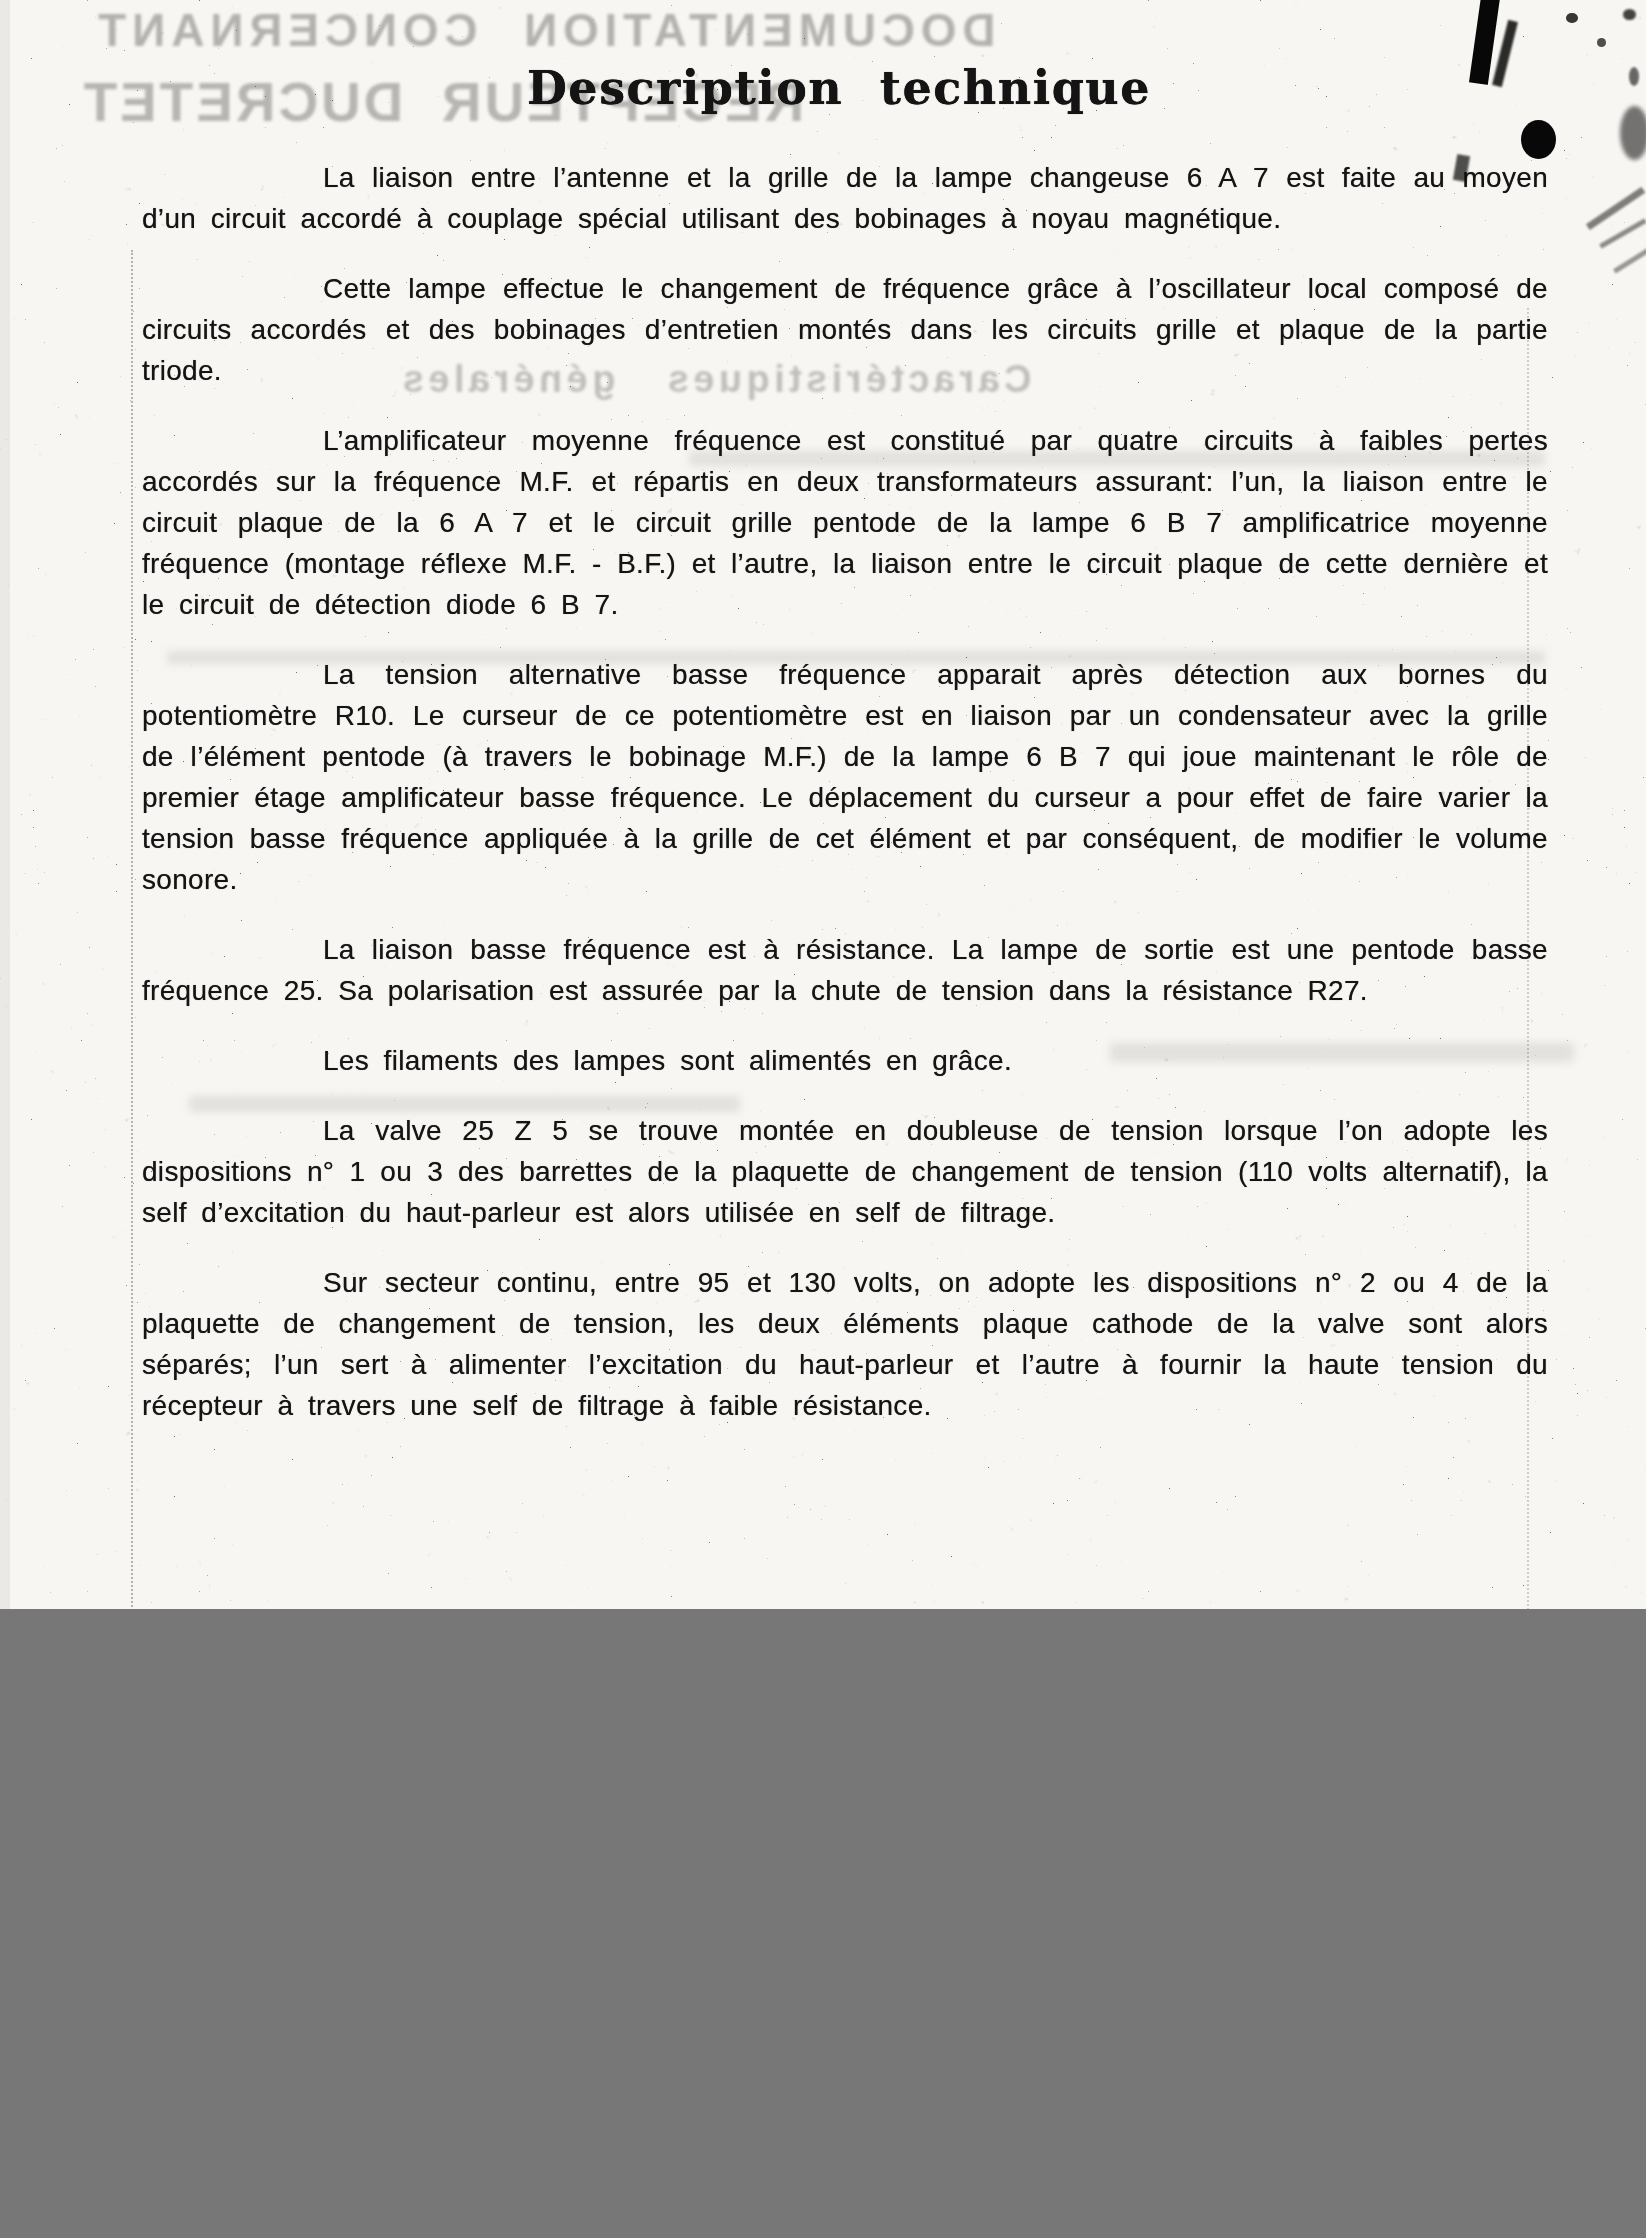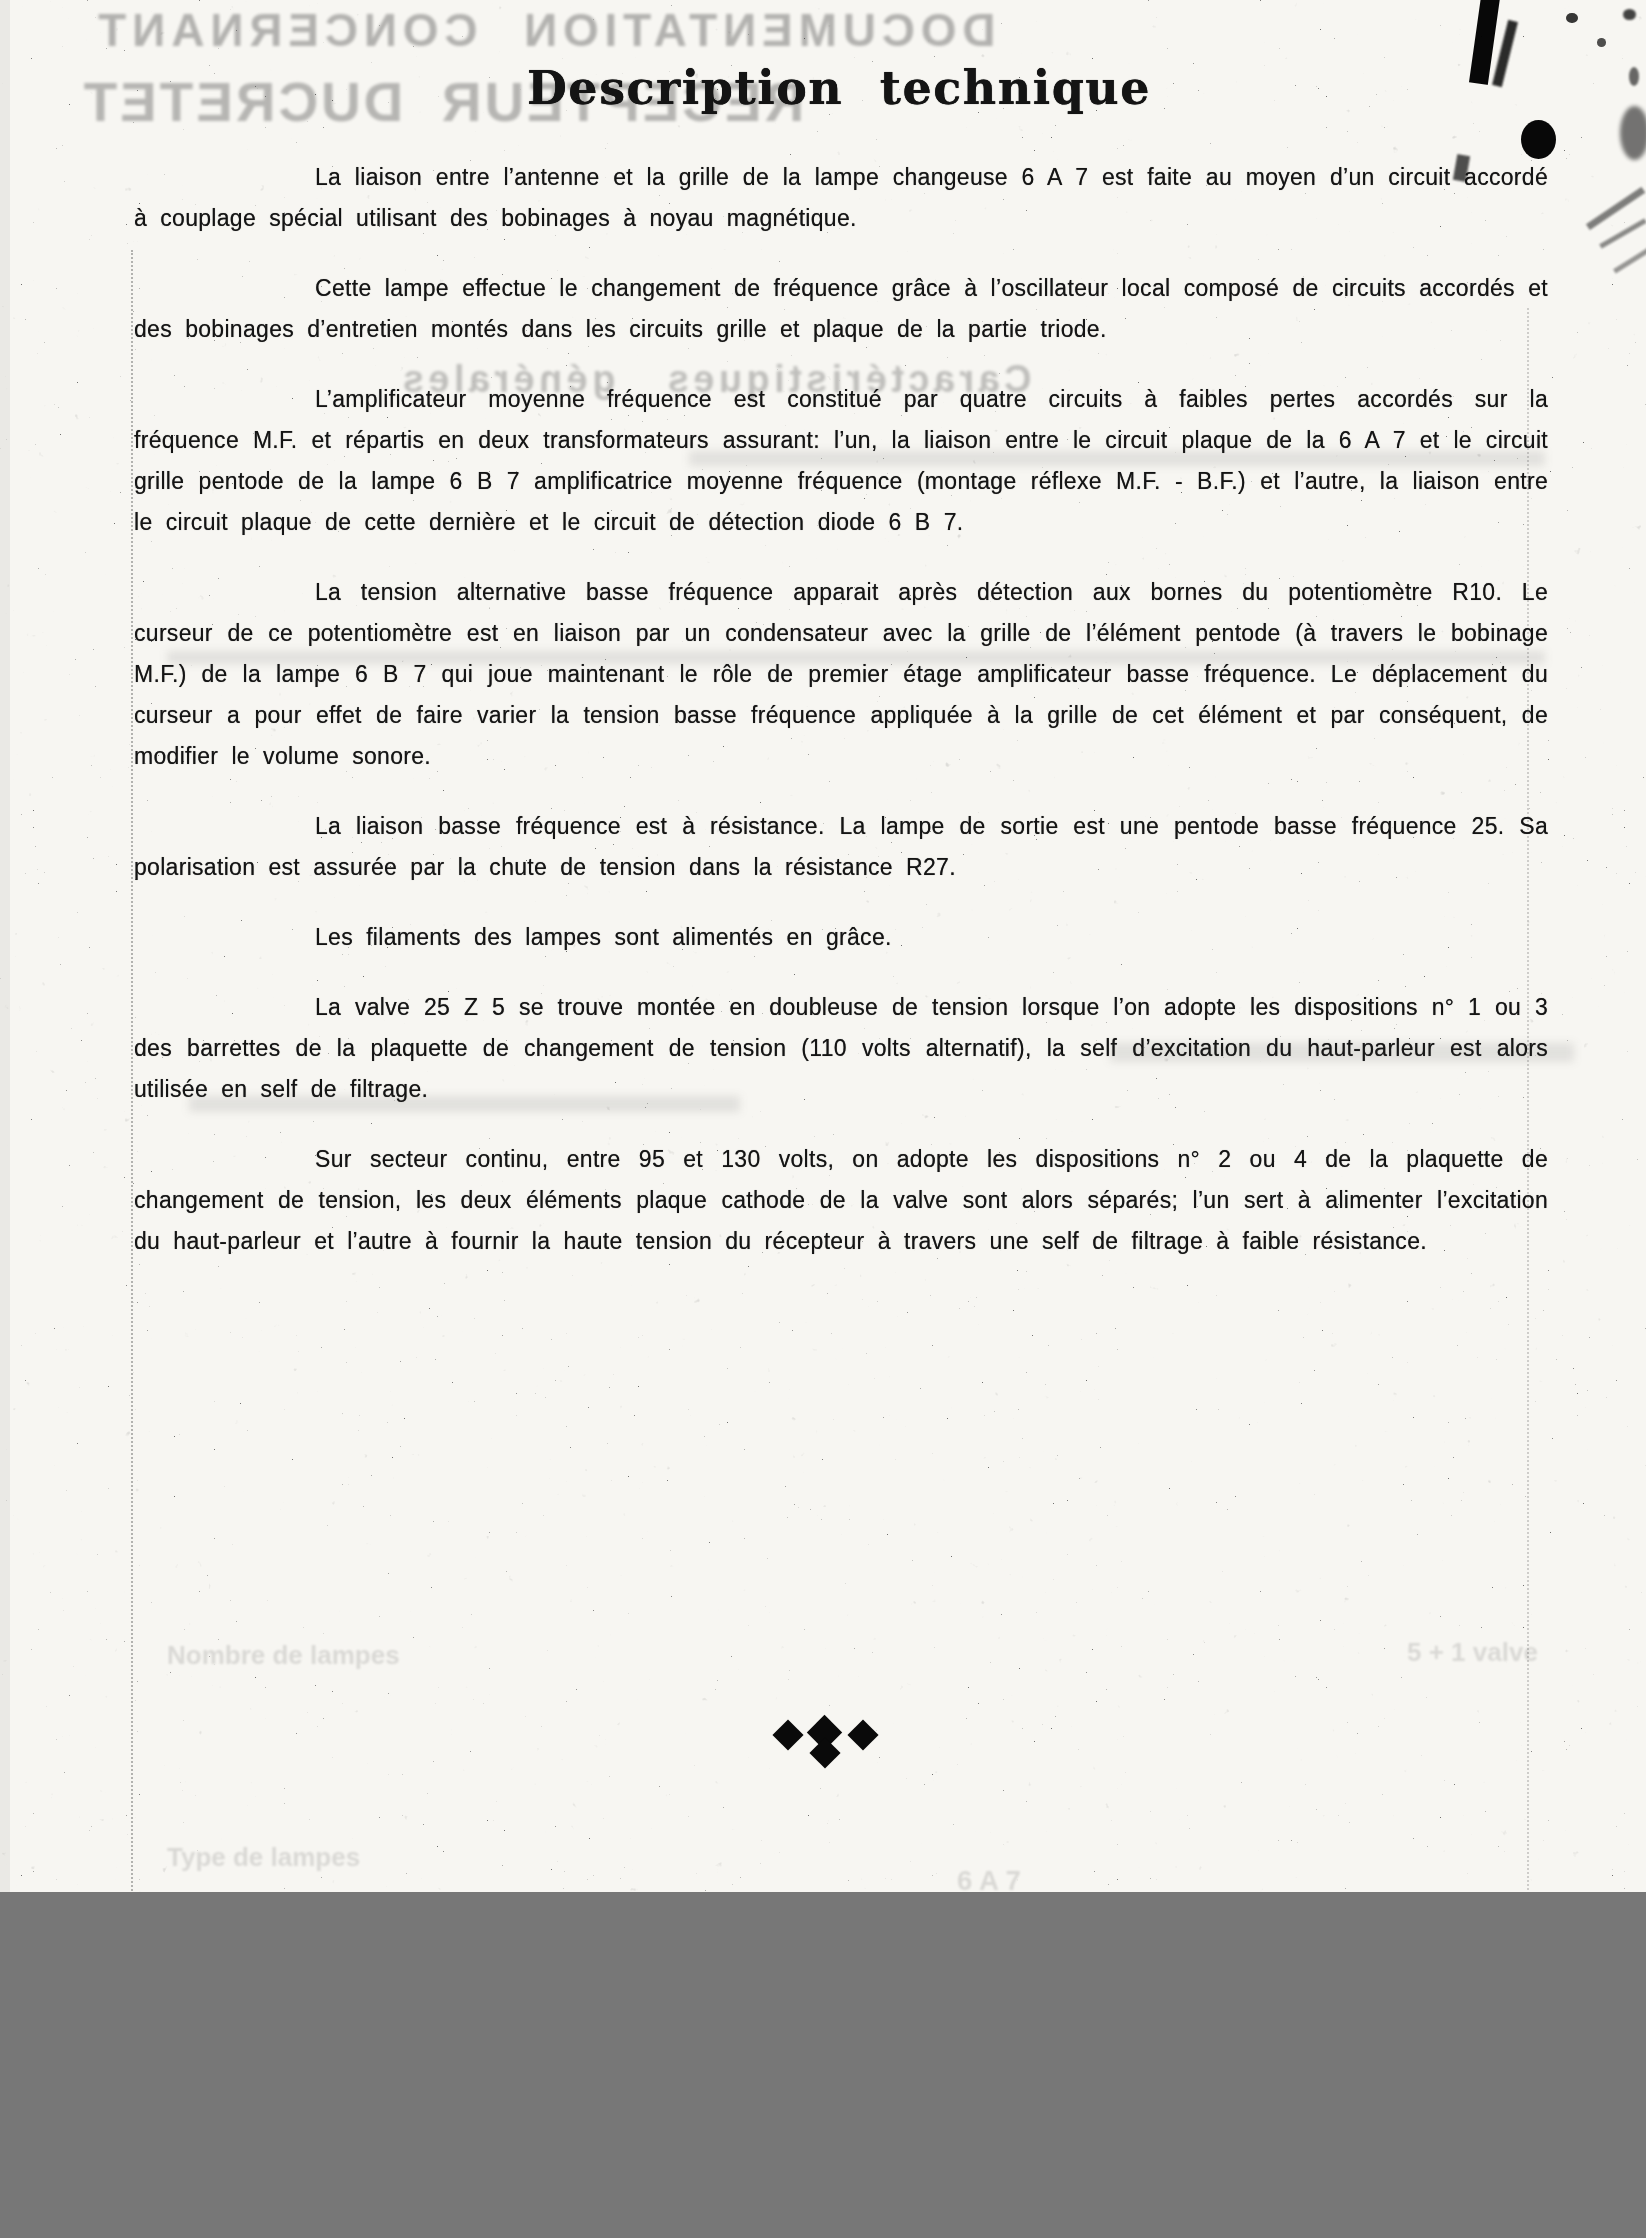--- a/index.html
+++ b/index.html
@@ -1,33 +1,33 @@
 <!DOCTYPE html>
 <html style="font-size:11.6px"><head>
 <meta charset="utf-8">
 <style>
   html,body { margin:0; padding:0; background:#777; }
   .page {
-    position:relative; width:1646px; height:1892px;
+    position:relative; width:1646px; height:1609px;
     background:#f7f6f2; overflow:hidden;
     font-family:"Liberation Sans", sans-serif; color:#141414;
   }
   
   .title {
     position:absolute; top:61px; left:0; width:1646px; text-align:center;
     font-family:"DejaVu Serif","Liberation Serif",serif; font-weight:bold;
     font-size:46px; letter-spacing:1.5px; word-spacing:19px;
     transform:translateX(16px);
     text-shadow:0 0 0.7px #000;
   }
   
   .text-col { position:absolute; left:134px; top:157px; width:1414px; }
   .text-col p {
-    margin:0 0 29px 0;
-    font-size:23px; line-height:41px; letter-spacing:0.3px; word-spacing:6.5px;
+    margin:0 0 29px 8px;
+    font-size:28px; line-height:41px; letter-spacing:0.3px; word-spacing:6.5px;
     text-align:justify; text-indent:181px;
     text-shadow:0 0 0.7px rgba(10,10,10,0.65);
   }
   
   .diamond { position:absolute; background:#0a0a0a; transform:rotate(45deg); }
   .d1 { left:777px; top:1724px; width:22px; height:22px; }
   .d2 { left:812px; top:1720px; width:25px; height:25px; }
   .d3 { left:852px; top:1724px; width:22px; height:22px; }
   .d4 { left:814px; top:1742px; width:22px; height:22px; }
   

